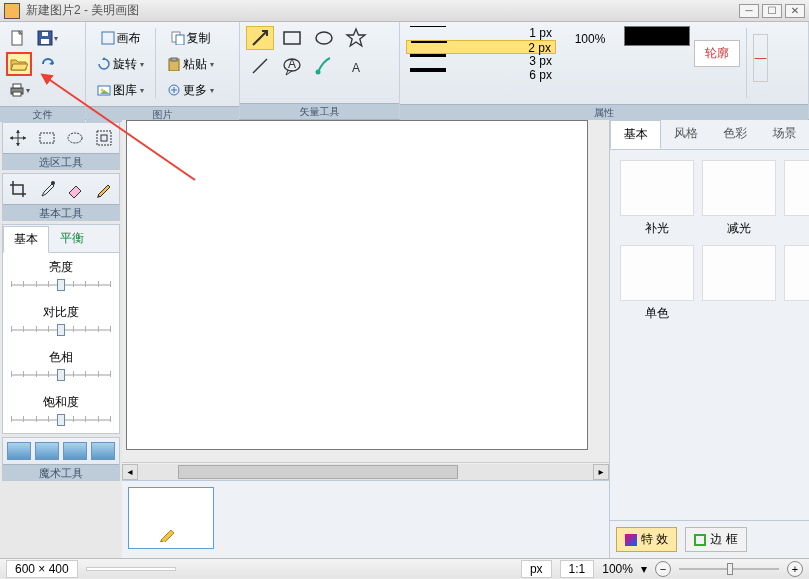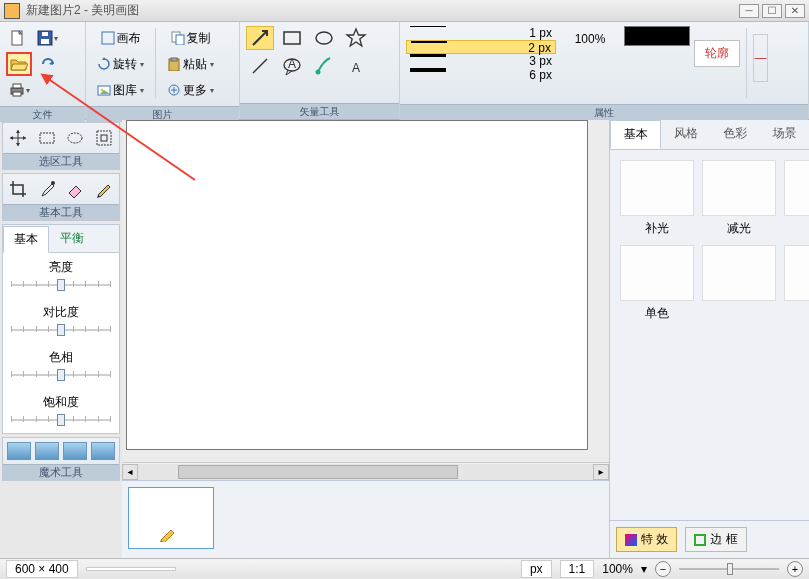--- a/index.html
+++ b/index.html
@@ -35,21 +35,21 @@
 .zoomtxt { margin-top: 6px; text-align: center; width: 60px; }
 
 .outline-btn { border: 1px solid #c0c0c0; background: #fff; padding: 4px 10px; color: #c33; margin-top: 14px; }
 .fill-swatch { width: 66px; height: 20px; border: 1px solid #777; background: #000; }
 
 
 .main { display: flex; height: 438px; }
 .leftcol { width: 122px; display: flex; flex-direction: column; gap: 3px; padding: 2px; }
 .panel { background: linear-gradient(#eef2f7,#e2e8ef); border: 1px solid #c0cad6; }
 .panel-body { padding: 4px; display: flex; flex-wrap: wrap; gap: 6px; justify-content: space-around; }
-.panel-label { height: 16px; background: #becbd9; text-align: center; font-size: 11px; color: #40556c; line-height: 16px; border-top: 1px solid #a7b4c4; font-family: Liberation Mono, monospace; }
+.panel-label { height: 16px; background: #becbd9; text-align: center; font-size: 11px; color: #40556c; line-height: 16px; border-top: 1px solid #a7b4c4; }
 .ptool { width: 22px; height: 22px; display: flex; align-items: center; justify-content: center; }
 
 .tabs { display: flex; border-bottom: 1px solid #c0cad6; background: #eef2f7; }
 .tab { padding: 4px 10px; color: #15803d; border: 1px solid transparent; }
 .tab.active { background: #fff; border: 1px solid #c0cad6; border-bottom-color: #fff; color: #000; position: relative; top: 1px; }
 .slider-group { padding: 6px 8px; }
 .slider-lbl { text-align: center; margin-bottom: 2px; }
 .slider-track { position: relative; height: 14px; }
 .slider-track .line { position: absolute; left: 0; right: 0; top: 6px; height: 2px; background: #cfcfcf; }
 .slider-track .ticks { position: absolute; left: 0; right: 0; top: 3px; height: 8px; display: flex; justify-content: space-between; }

